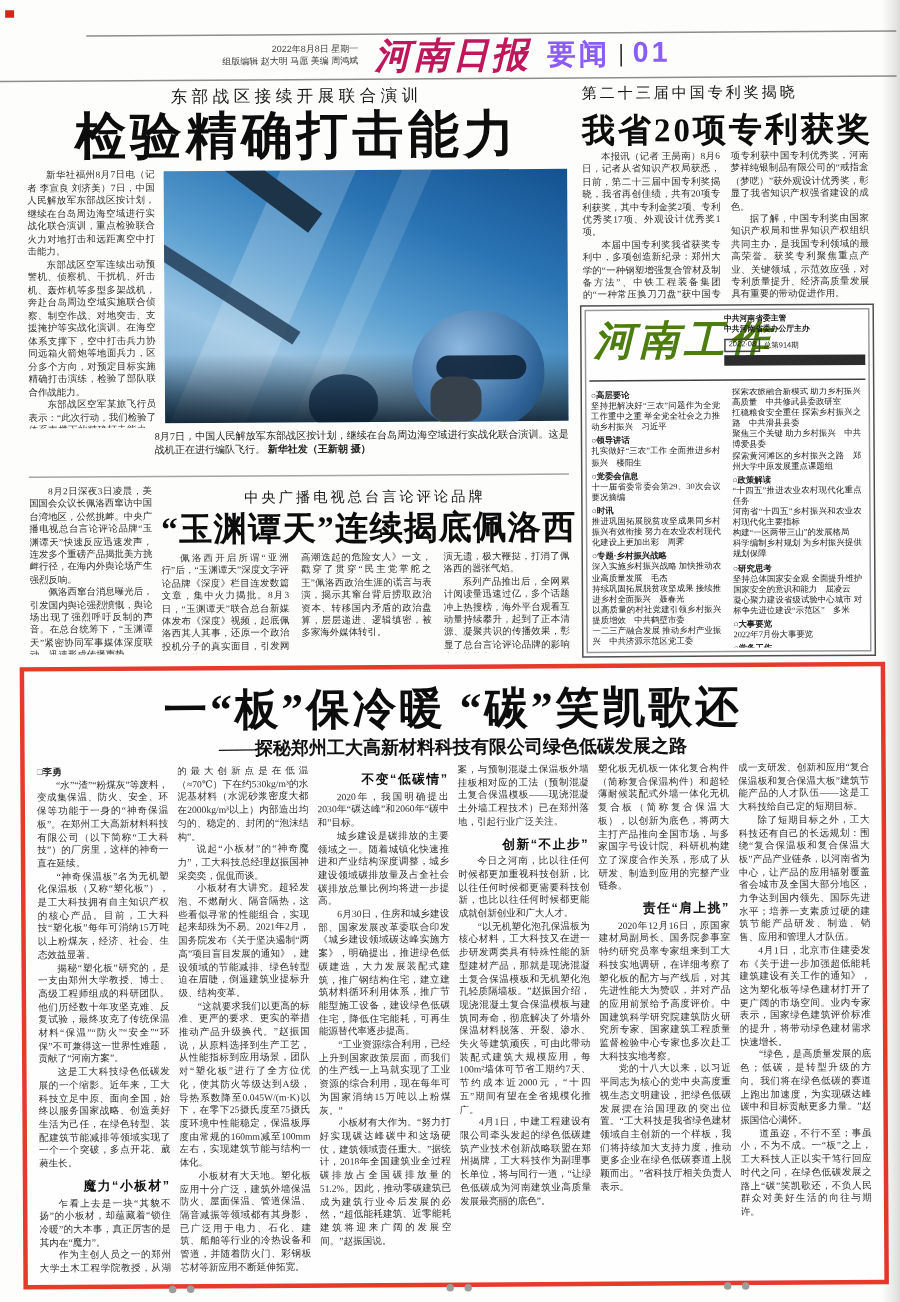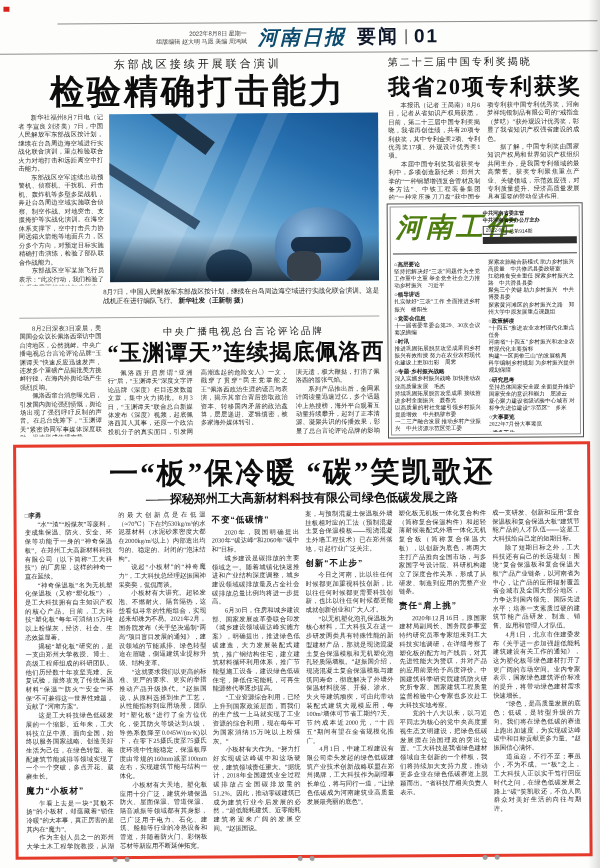--- a/index.html
+++ b/index.html
@@ -4,29 +4,29 @@
 <style>
   html,body{margin:0;padding:0;background:#ffffff;}
   body{width:600px;height:868px;overflow:hidden;font-family:"Liberation Serif","DejaVu Serif",serif;-webkit-text-size-adjust:none;}
   #page{position:relative;width:600px;height:868px;background:#fdfdfc;overflow:hidden;}
   .tilt{position:absolute;inset:0;transform:rotate(-0.35deg);transform-origin:300px 430px;}
   .rule{position:absolute;background:#8d8d8d;height:1px;}
   .reg-mark{position:absolute;left:6px;top:5px;width:6px;height:5px;background:#d8231c;}
   
   .masthead{position:absolute;left:0;top:25px;width:600px;height:24px;display:flex;justify-content:center;align-items:center;gap:11px;}
   .mh-meta{font-family:"Liberation Sans","DejaVu Sans",sans-serif;font-size:6px;color:#3c3c3c;text-align:right;line-height:8px;white-space:nowrap;}
-  .mh-logo{font-size:20px;color:#0c4a6e;font-weight:bold;font-style:italic;letter-spacing:2px;white-space:nowrap;}
-  .mh-section{display:flex;align-items:center;gap:7px;font-weight:bold;font-size:19px;letter-spacing:2px;color:#0f172a;font-family:"Liberation Sans","DejaVu Sans",sans-serif;}
+  .mh-logo{font-size:24px;color:#be185d;font-weight:bold;font-style:italic;letter-spacing:2px;white-space:nowrap;}
+  .mh-section{display:flex;align-items:center;gap:7px;font-weight:bold;font-size:19px;letter-spacing:2px;color:#8b5cf6;font-family:"Liberation Sans","DejaVu Sans",sans-serif;}
   .mh-bar{width:1px;height:15px;background:#222;}
   
   .flow{color:#2e2e2e;text-align:justify;overflow:hidden;}
   .flow p{margin:0;text-indent:2em;}
   .flow p.c{text-indent:0;}
   .flow p.b{text-indent:0;font-weight:bold;font-family:"Liberation Sans","DejaVu Sans",sans-serif;}
-  .flow h4{margin:5px 0 4px;font-size:8.5px;text-align:left;text-indent:0;font-family:"Liberation Sans","DejaVu Sans",sans-serif;color:#111;letter-spacing:1px;}
+  .flow h4{margin:5px 0 4px;font-size:8.5px;text-align:right;text-indent:0;font-family:"Liberation Sans","DejaVu Sans",sans-serif;color:#111;letter-spacing:1px;}
   
   .art-strike{position:absolute;left:20px;top:56px;width:360px;}
   .kicker{text-align:center;font-size:11px;letter-spacing:3px;color:#181818;font-family:"Liberation Sans","DejaVu Sans",sans-serif;}
   .strike-headline{margin-top:2px;text-align:center;font-size:34px;font-weight:900;letter-spacing:3px;color:#0d0d0d;line-height:1.05;white-space:nowrap;}
   .strike-col{position:absolute;left:0;top:56px;width:85px;height:172px;font-size:6.3px;line-height:8.5px;}
   .photo{position:absolute;left:91px;top:57px;width:269px;height:168px;overflow:hidden;background:linear-gradient(203deg,#14518f 0%,#2a74b4 28%,#5a9fd0 52%,#9cc6e4 72%,#7fb0d3 88%,#47799f 100%);}
   .canopy-a{position:absolute;left:-34px;top:-18px;width:150px;height:16px;background:#1d3348;transform:rotate(37deg);}
   .canopy-b{position:absolute;left:-50px;top:66px;width:150px;height:10px;background:#24405a;transform:rotate(33deg);opacity:.85;}
   .glare{position:absolute;left:40px;top:-20px;width:46px;height:220px;background:rgba(255,255,255,.18);transform:rotate(24deg);}
   .glare2{position:absolute;left:120px;top:-30px;width:18px;height:240px;background:rgba(255,255,255,.12);transform:rotate(24deg);}

